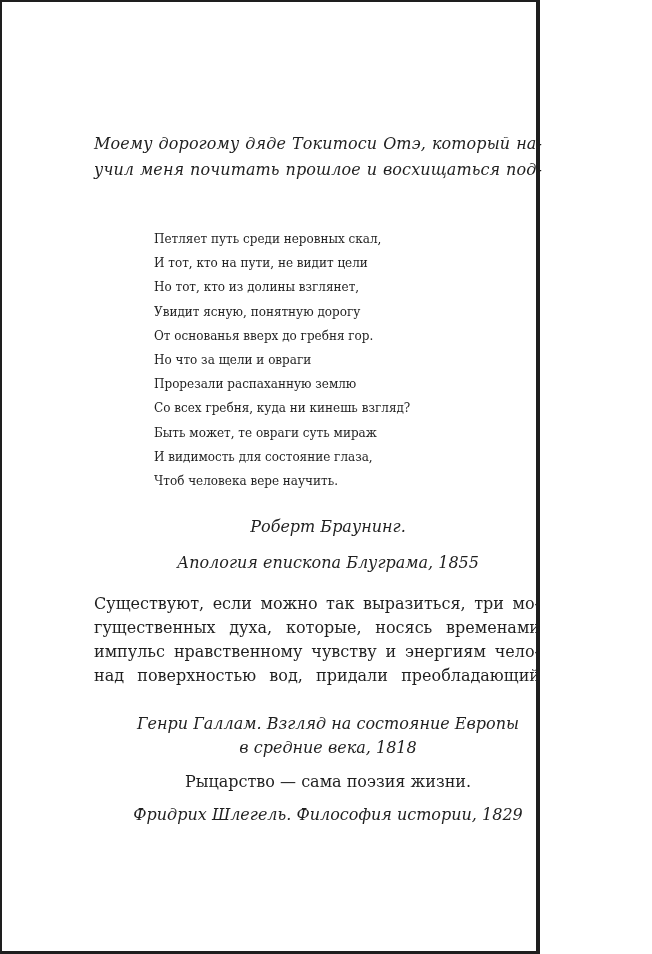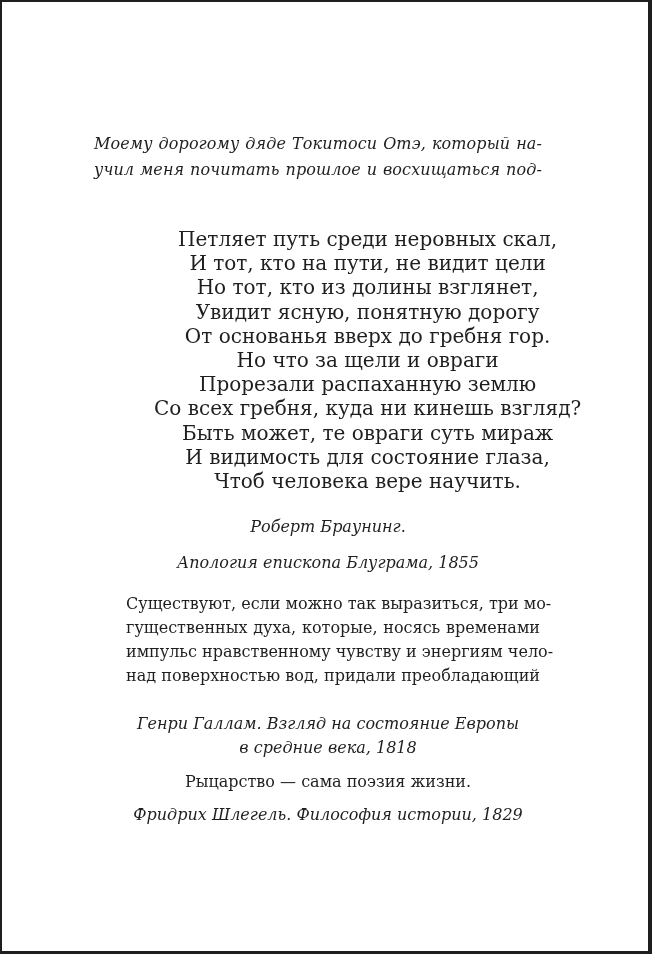--- a/index.html
+++ b/index.html
@@ -1,19 +1,19 @@
 <!DOCTYPE html>
 <html><head>
 <meta charset="utf-8">
 <style>
   html, body { margin: 0; padding: 0; background: #ffffff; }
   body { width: 652px; height: 954px; overflow: hidden; }
   .page {
     position: relative;
-    width: 652px; height: 954px;
+    width: 540px; height: 954px;
     box-sizing: border-box;
     background: #ffffff;
     border-left: 2px solid #1e1e1e;
     border-top: 2px solid #1e1e1e;
     border-right: 4px solid #1e1e1e;
     border-bottom: 3px solid #1e1e1e;
     font-family: "DejaVu Serif", "Liberation Serif", serif;
     color: #1f1f1f;
   }
   .block { position: absolute; }
@@ -22,35 +22,34 @@
     font-style: italic;
     font-size: 16px;
     line-height: 26px;
     text-align: justify;
     letter-spacing: 0.1px;
   }
   .dedication .line { display: block; text-align: justify; text-align-last: justify; white-space: nowrap; }
   .dedication .line.last { text-align-last: right; }
   .poem {
     left: 152px; top: 225px;
-    font-size: 20px;
+    font-size: 12px;
     line-height: 24.2px;
-    text-align: center;
   }
   .poem .line { display: block; white-space: nowrap; }
   .attrib {
     font-style: italic; font-size: 16px; text-align: center; white-space: nowrap;
   }
   .a1 { left: 0; width: 652px; top: 515px; }
   .a2 { left: 0; width: 652px; top: 551px; }
   .prose {
     left: 92px; top: 590px; width: 446px;
     font-size: 16px; line-height: 24px;
   }
-  .prose .line { display: block; white-space: nowrap; text-align: justify; text-align-last: justify; margin-left: 32px; }
+  .prose .line { display: block; white-space: nowrap; text-align: justify; text-align-last: justify; }
   .prose .line.last { text-align-last: left; }
   .a3 { left: 0; width: 652px; top: 710px; line-height: 24px; }
   .quote2 { left: 0; width: 652px; top: 770px; font-size: 16px; text-align: center; white-space: nowrap; }
   .a4 { left: 0; width: 652px; top: 803px; }
 </style>
 </head>
 <body>
 
 <div class="page">
 

